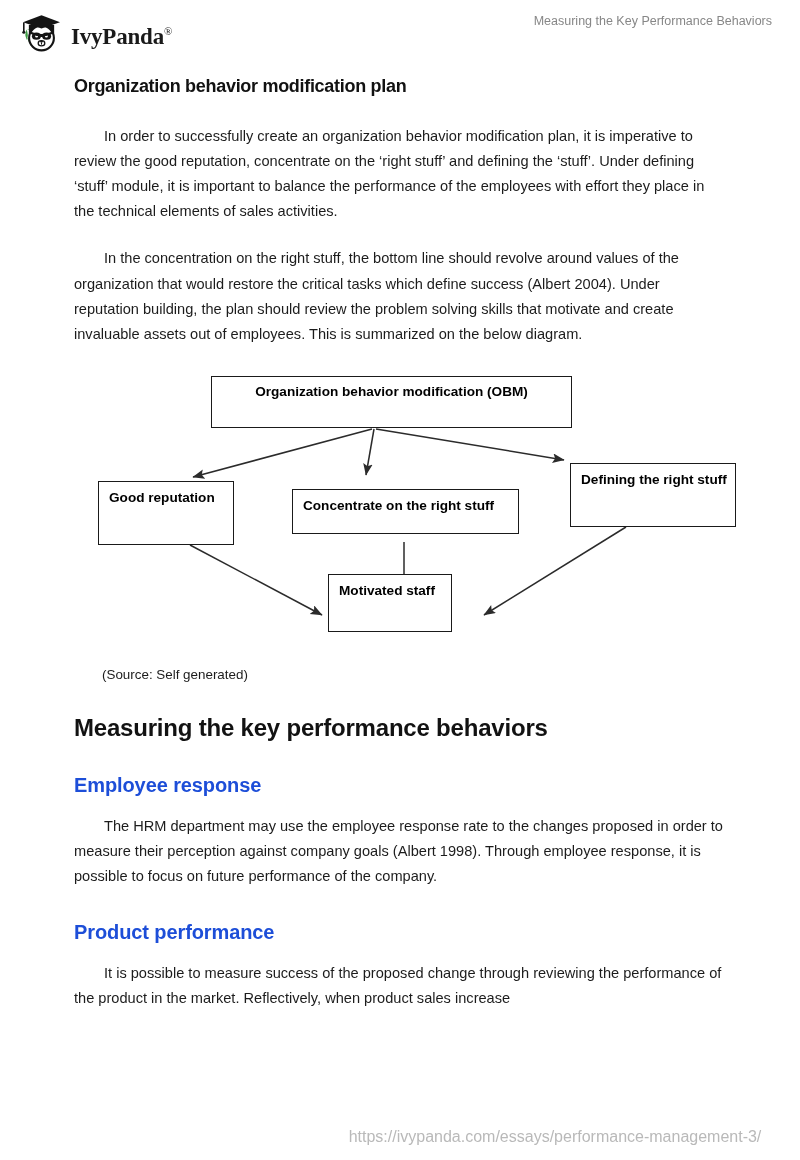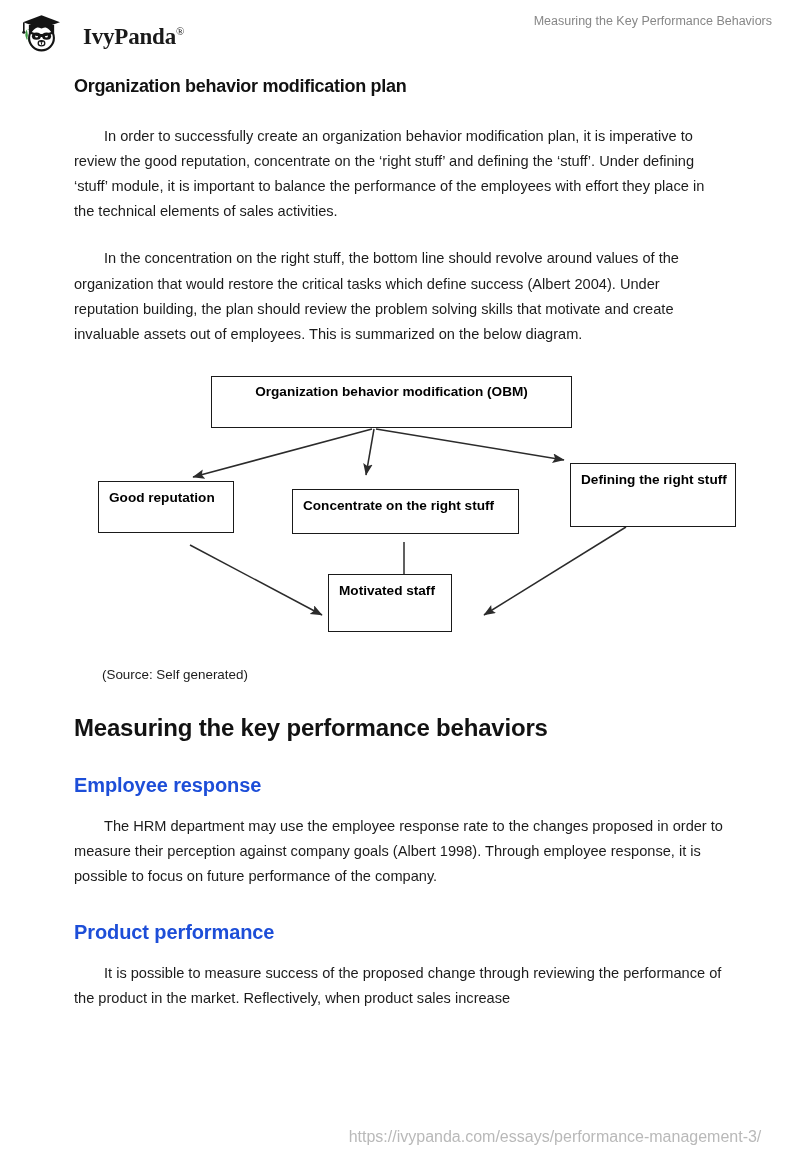--- a/index.html
+++ b/index.html
@@ -24,21 +24,21 @@
     top: 0; left: 0;
     width: 800px;
     height: 62px;
   }
   .logo-wrap {
     position: absolute;
     left: 18px;
     top: 12px;
     display: flex;
     align-items: center;
-    gap: 19px;
+    gap: 7px;
   }
   .logo-mark {
     width: 46px;
     height: 46px;
     display: block;
   }
   .logo-text {
     font-family: "Liberation Serif", serif;
     font-size: 23px;
     font-weight: bold;
@@ -139,21 +139,21 @@
     line-height: 17px;
     color: #000;
     font-family: "Liberation Sans", sans-serif;
   }
   #dgb-obm {
     left: 137px; top: 11px; width: 361px; height: 52px;
     text-align: center;
     padding-top: 6px;
   }
   #dgb-good {
-    left: 24px; top: 116px; width: 136px; height: 52px;
+    left: 24px; top: 116px; width: 136px; height: 64px;
     padding: 7px 0 0 10px;
   }
   #dgb-concentrate {
     left: 218px; top: 124px; width: 227px; height: 45px;
     padding: 7px 0 0 10px;
   }
   #dgb-defining {
     left: 496px; top: 98px; width: 166px; height: 64px;
     padding: 7px 0 0 10px;
   }

